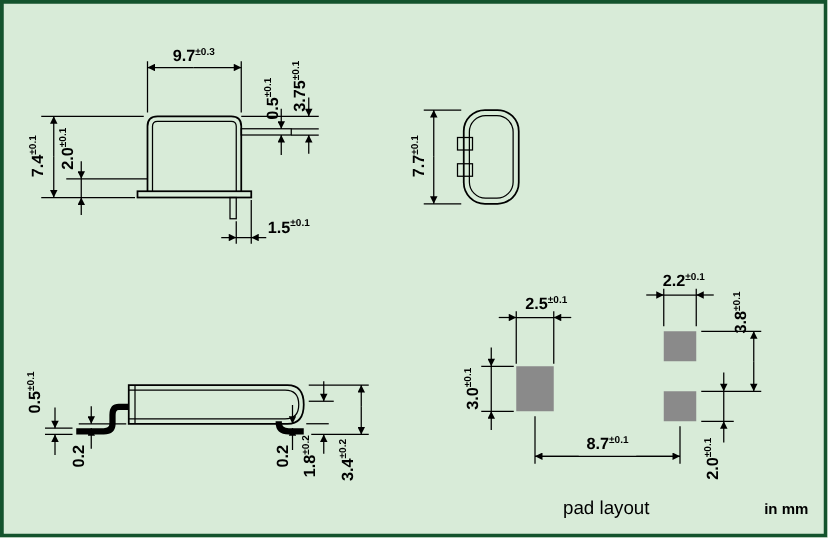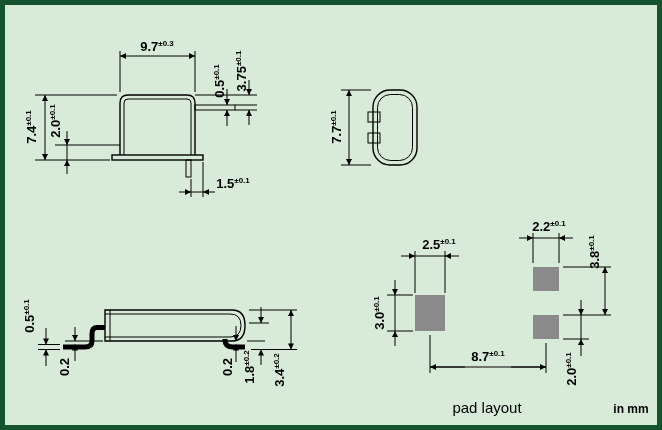--- a/index.html
+++ b/index.html
@@ -1,18 +1,18 @@
 <!DOCTYPE html>
 <html><head>
 <meta charset="utf-8">
 <style>
   html,body{margin:0;padding:0;background:#fff;}
   .frame{
     width:662px;height:430px;box-sizing:border-box;
-    background:#d8ebd8;border:5px solid #14532d;
+    background:#d8ebd8;border:3px solid #14532d;
     font-family:"Liberation Sans", sans-serif;
   }
   svg{display:block;}
   .ln{stroke:#000;stroke-width:1;fill:none;}
   .thk{stroke:#000;stroke-width:1.4;fill:none;}
   .lead{stroke:#000;stroke-width:5;fill:none;}
   .dim{font:bold 13px "Liberation Sans",sans-serif;fill:#000;text-anchor:middle;}
   .dim .tol{font-size:8px;font-weight:bold;}
   .note{font:15px "Liberation Sans",sans-serif;fill:#000;text-anchor:middle;}
   .units{font:bold 12px "Liberation Sans",sans-serif;fill:#000;text-anchor:middle;}

